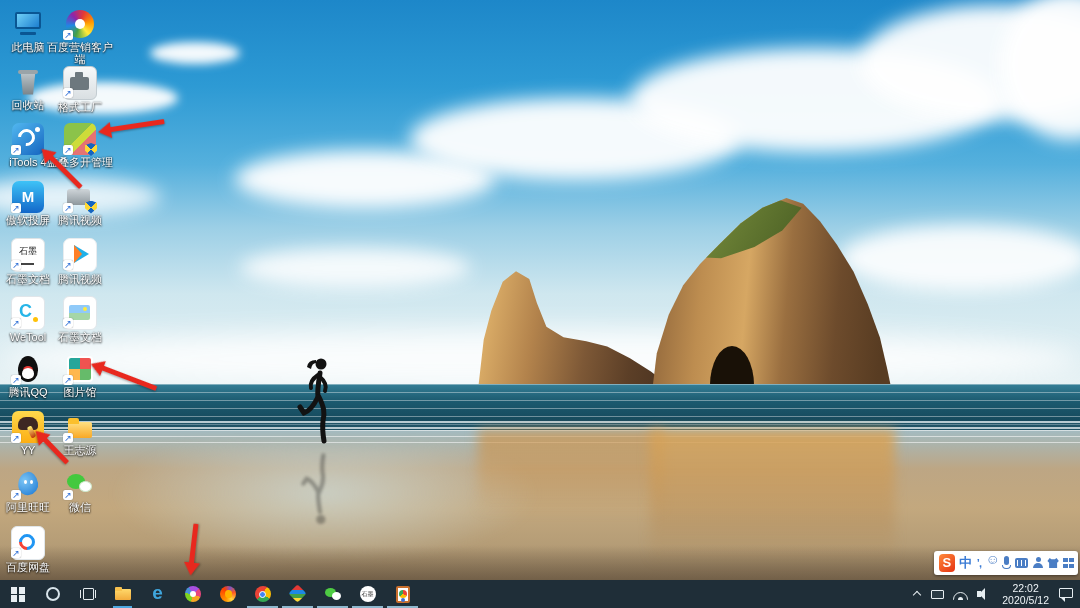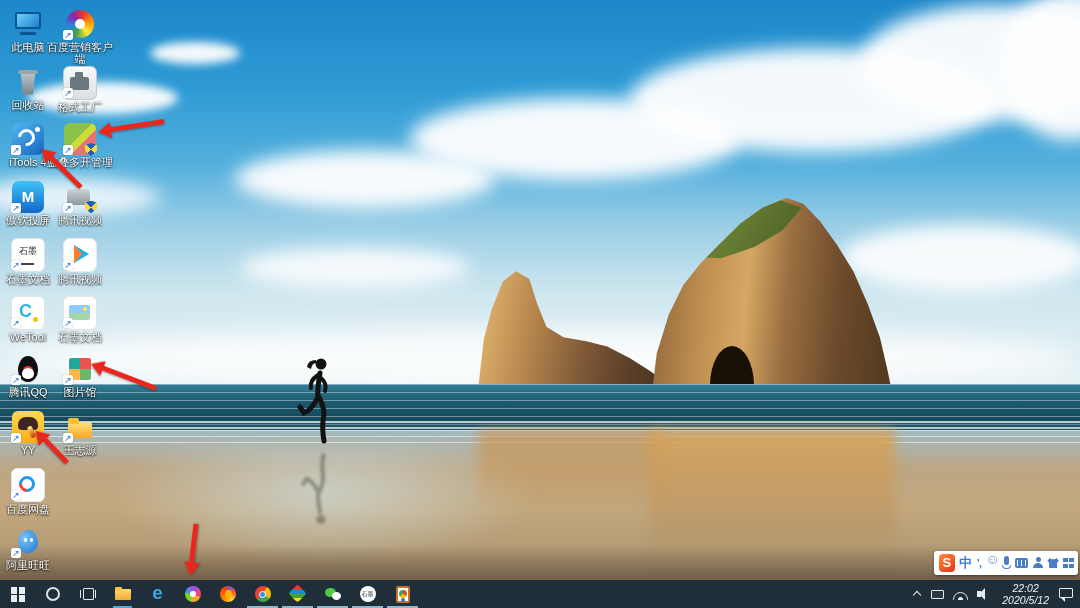--- a/index.html
+++ b/index.html
@@ -165,21 +165,21 @@
   .tray-device{width:14px;height:11px;}
   .tray-device::before{left:0;top:1px;width:13px;height:9px;border:1.5px solid #e6edf1;border-radius:1px;background:#2a3a44;}
   .tray-wifi{width:16px;height:11px;overflow:hidden;}
   .tray-wifi::before{left:5px;top:8px;width:5px;height:5px;background:#e6edf1;border-radius:50%;}
   .tray-wifi::after{left:0;top:3px;width:15px;height:15px;border:1.7px solid #e6edf1;border-radius:50%;
     box-shadow:inset 0 0 0 2.5px transparent;}
   .tray-volume{width:15px;height:12px;}
   .tray-volume::before{left:0;top:3px;width:4px;height:6px;background:#e6edf1;}
   .tray-volume::after{left:2px;top:0;border-right:6px solid #e6edf1;border-top:6px solid transparent;border-bottom:6px solid transparent;}
   .clock{display:flex;flex-direction:column;justify-content:center;text-align:center;color:#eef4f7;
-    font-size:10.5px;line-height:12px;padding:0 2px;font-style:italic;}
+    font-size:10.5px;line-height:12px;padding:0 2px;}
   .tray-action{width:15px;height:12px;}
   .tray-action::before{left:0;top:0;width:14px;height:10px;border:1.5px solid #e6edf1;border-radius:1px;}
   .tray-action::after{left:2px;top:10px;border-left:4px solid transparent;border-right:0 solid transparent;border-top:4px solid #e6edf1;}
 
   
   .ime{position:absolute;left:934px;top:551px;width:144px;height:24px;background:#fff;border-radius:3px;
     box-shadow:0 1px 3px rgba(0,0,0,.45);display:flex;align-items:center;gap:4.5px;padding:0 5px;z-index:13;box-sizing:border-box;}
   .ime-ic{position:relative;display:inline-block;color:#4a7dc4;}
   .ime-ic::before,.ime-ic::after{content:"";position:absolute;box-sizing:border-box;}
   [data-icon="sogou"]{width:18px;height:18px;border-radius:4px;background:linear-gradient(140deg,#ff8a3c,#e63211);}
@@ -296,32 +296,32 @@
         <span class="sc"></span>
         <span class="dlabel">腾讯QQ</span>
       </div>
 
       <div class="dicon" data-icon="yy">
         <span class="ic"></span>
         <span class="sc"></span>
         <span class="dlabel">YY</span>
       </div>
 
+      <div class="dicon" data-icon="aliwangwang">
+        <span class="ic"></span>
+        <span class="sc"></span>
+        <span class="dlabel">阿里旺旺</span>
+      </div>
+
       <div class="dicon" data-icon="baidu-netdisk">
         <span class="ic"></span>
         <span class="sc"></span>
         <span class="dlabel">百度网盘</span>
       </div>
 
-      <div class="dicon" data-icon="aliwangwang">
-        <span class="ic"></span>
-        <span class="sc"></span>
-        <span class="dlabel">阿里旺旺</span>
-      </div>
-
       <div class="dicon" data-icon="baidu-marketing">
         <span class="ic"></span>
         <span class="sc"></span>
         <span class="dlabel">百度营销客户端</span>
       </div>
 
       <div class="dicon" data-icon="format-factory">
         <span class="ic"></span>
         <span class="sc"></span>
         <span class="dlabel">格式工厂</span>
@@ -358,20 +358,25 @@
         <span class="sc"></span>
         <span class="dlabel">图片馆</span>
       </div>
 
       <div class="dicon" data-icon="folder">
         <span class="ic"></span>
         <span class="sc"></span>
         <span class="dlabel">王志源</span>
       </div>
 
+      <div class="dicon" data-icon="wechat">
+        <span class="ic"></span>
+        <span class="sc"></span>
+        <span class="dlabel">微信</span>
+      </div>
     </div>
 
   <div>
 
       <div class="arrow" style="left: 98px; top: 129px; width: 67px; transform: rotate(-8.6deg); position: absolute;"></div>
 
       <div class="arrow" style="left: 42px; top: 146px; width: 55px; transform: rotate(45deg); position: absolute;"></div>
 
       <div class="arrow" style="left: 91px; top: 361px; width: 70px; transform: rotate(21deg); position: absolute;"></div>
 

